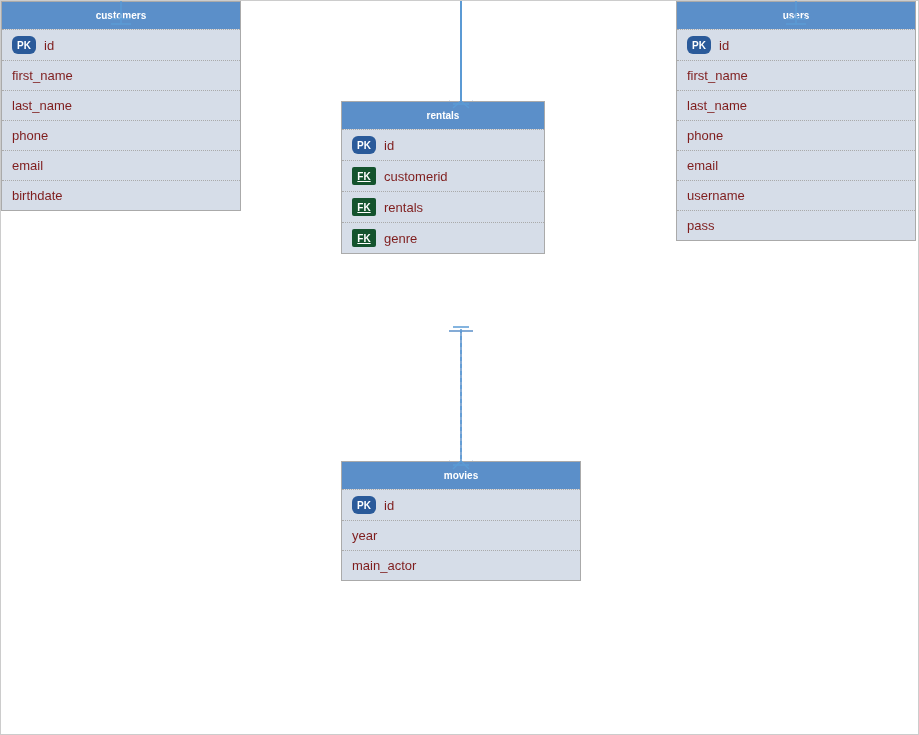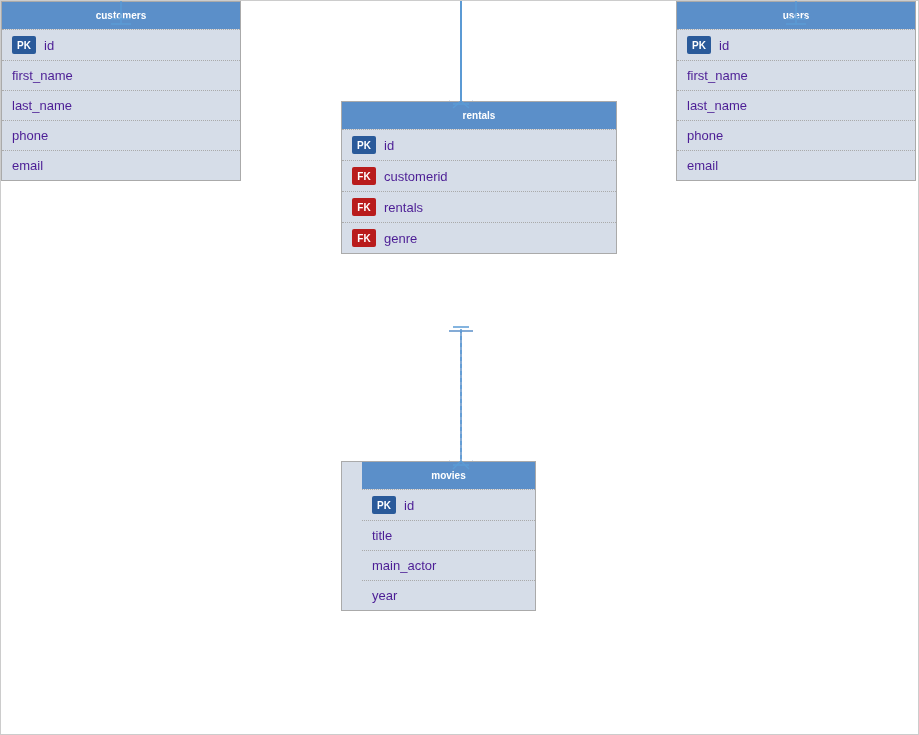--- a/index.html
+++ b/index.html
@@ -51,26 +51,28 @@
       font-size: 10px;
       font-weight: bold;
       color: #fff;
       padding: 2px 4px;
       min-width: 24px;
       height: 18px;
       border-radius: 2px;
     }
     .pk-badge {
       background: #2a5a9a;
+      border-radius: 6px;
     }
     .fk-badge {
-      background: #b91c1c;
+      background: #14532d;
+      text-decoration: underline;
     }
     .field-name {
-      color: #4c1d95;
+      color: #7f1d1d;
     }
     svg.connectors {
       position: absolute;
       top: 0; left: 0;
       width: 919px;
       height: 735px;
       pointer-events: none;
     }
     svg.connectors line, svg.connectors path {
       stroke: #5b8fc9;
@@ -124,76 +126,82 @@
     </div>
     <div class="table-row">
       <span class="field-name">last_name</span>
     </div>
     <div class="table-row">
       <span class="field-name">phone</span>
     </div>
     <div class="table-row">
       <span class="field-name">email</span>
     </div>
+    <div class="table-row">
+      <span class="field-name">birthdate</span>
+    </div>
   </div>
 
   <div class="table-box" style="left:675px; top:0px; width:240px;">
     <div class="table-header">users</div>
     <div class="table-row">
       <span class="pk-badge">PK</span>
       <span class="field-name">id</span>
     </div>
     <div class="table-row">
       <span class="field-name">first_name</span>
     </div>
     <div class="table-row">
       <span class="field-name">last_name</span>
     </div>
     <div class="table-row">
       <span class="field-name">phone</span>
     </div>
     <div class="table-row">
       <span class="field-name">email</span>
     </div>
-  </div>
-
-  <div class="table-box" style="left:340px; top:100px; width:276px;">
+    <div class="table-row">
+      <span class="field-name">username</span>
+    </div>
+    <div class="table-row">
+      <span class="field-name">pass</span>
+    </div>
+  </div>
+
+  <div class="table-box" style="left:340px; top:100px; width:204px;">
     <div class="table-header">rentals</div>
     <div class="table-row">
       <span class="pk-badge">PK</span>
       <span class="field-name">id</span>
     </div>
     <div class="table-row">
       <span class="fk-badge">FK</span>
       <span class="field-name">customerid</span>
     </div>
     <div class="table-row">
       <span class="fk-badge">FK</span>
       <span class="field-name">rentals</span>
     </div>
     <div class="table-row">
       <span class="fk-badge">FK</span>
       <span class="field-name">genre</span>
     </div>
   </div>
 
-  <div class="table-box" style="left:340px; top:460px; width:195px;padding-left:20px;">
+  <div class="table-box" style="left:340px; top:460px; width:240px;">
     <div class="table-header">movies</div>
     <div class="table-row">
       <span class="pk-badge">PK</span>
       <span class="field-name">id</span>
     </div>
     <div class="table-row">
-      <span class="field-name">title</span>
+      <span class="field-name">year</span>
     </div>
     <div class="table-row">
       <span class="field-name">main_actor</span>
-    </div>
-    <div class="table-row">
-      <span class="field-name">year</span>
     </div>
   </div>
 
   <svg style="position:absolute;top:0;left:0;width:919px;height:735px;pointer-events:none;">
 
     <polyline points="120,23 120,-10 460,-10 460,100" stroke="#5b9bd5" stroke-width="1.5" fill="none"></polyline>
 
     <line x1="452" y1="107" x2="460" y2="100" stroke="#5b9bd5" stroke-width="1.5"></line>
     <line x1="468" y1="107" x2="460" y2="100" stroke="#5b9bd5" stroke-width="1.5"></line>
     <line x1="452" y1="103" x2="468" y2="103" stroke="#5b9bd5" stroke-width="1.5"></line>

